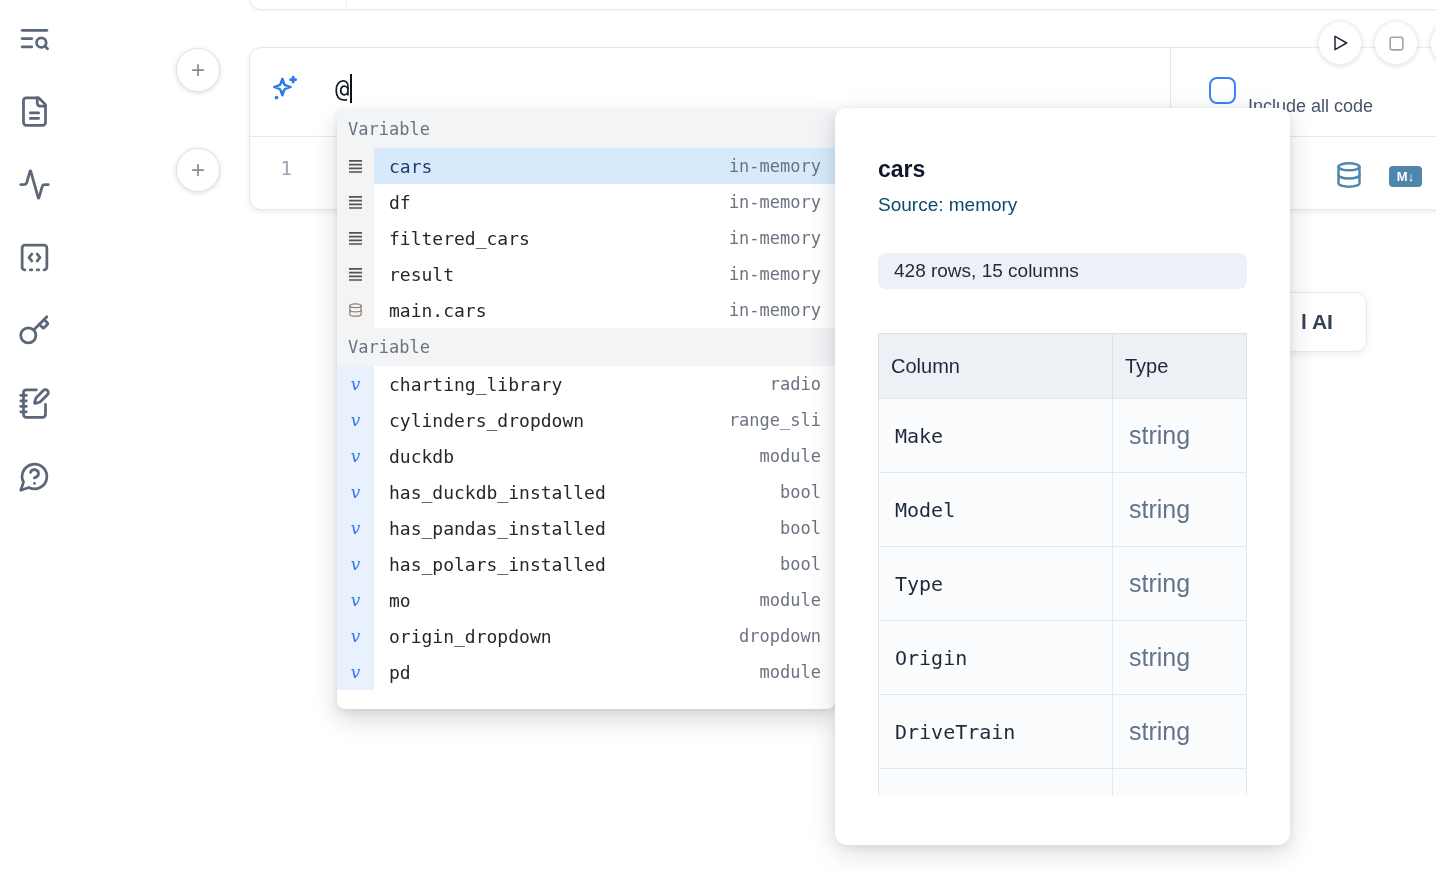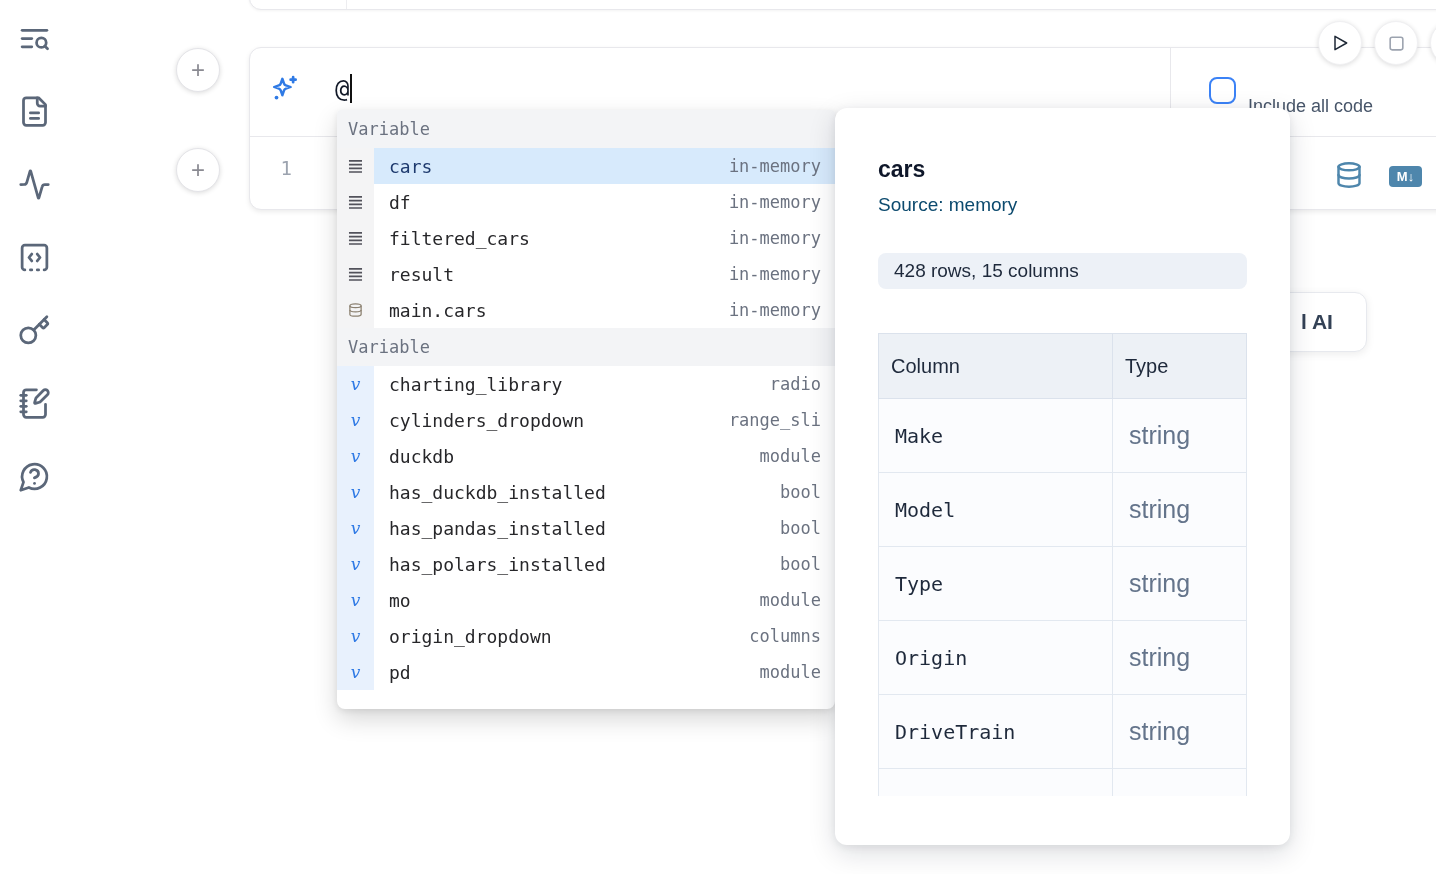--- a/index.html
+++ b/index.html
@@ -329,21 +329,21 @@
           <span class="ac-name">mo</span>
           <span class="ac-type">module</span>
         </div>
       </div>
       <div class="ac-item">
         <div class="ac-gutter gutter-blue">
           <span class="var-icon">v</span>
         </div>
         <div class="ac-body">
           <span class="ac-name">origin_dropdown</span>
-          <span class="ac-type">columns</span>
+          <span class="ac-type">dropdown</span>
         </div>
       </div>
       <div class="ac-item">
         <div class="ac-gutter gutter-blue">
           <span class="var-icon">v</span>
         </div>
         <div class="ac-body">
           <span class="ac-name">pd</span>
           <span class="ac-type">module</span>
         </div>

